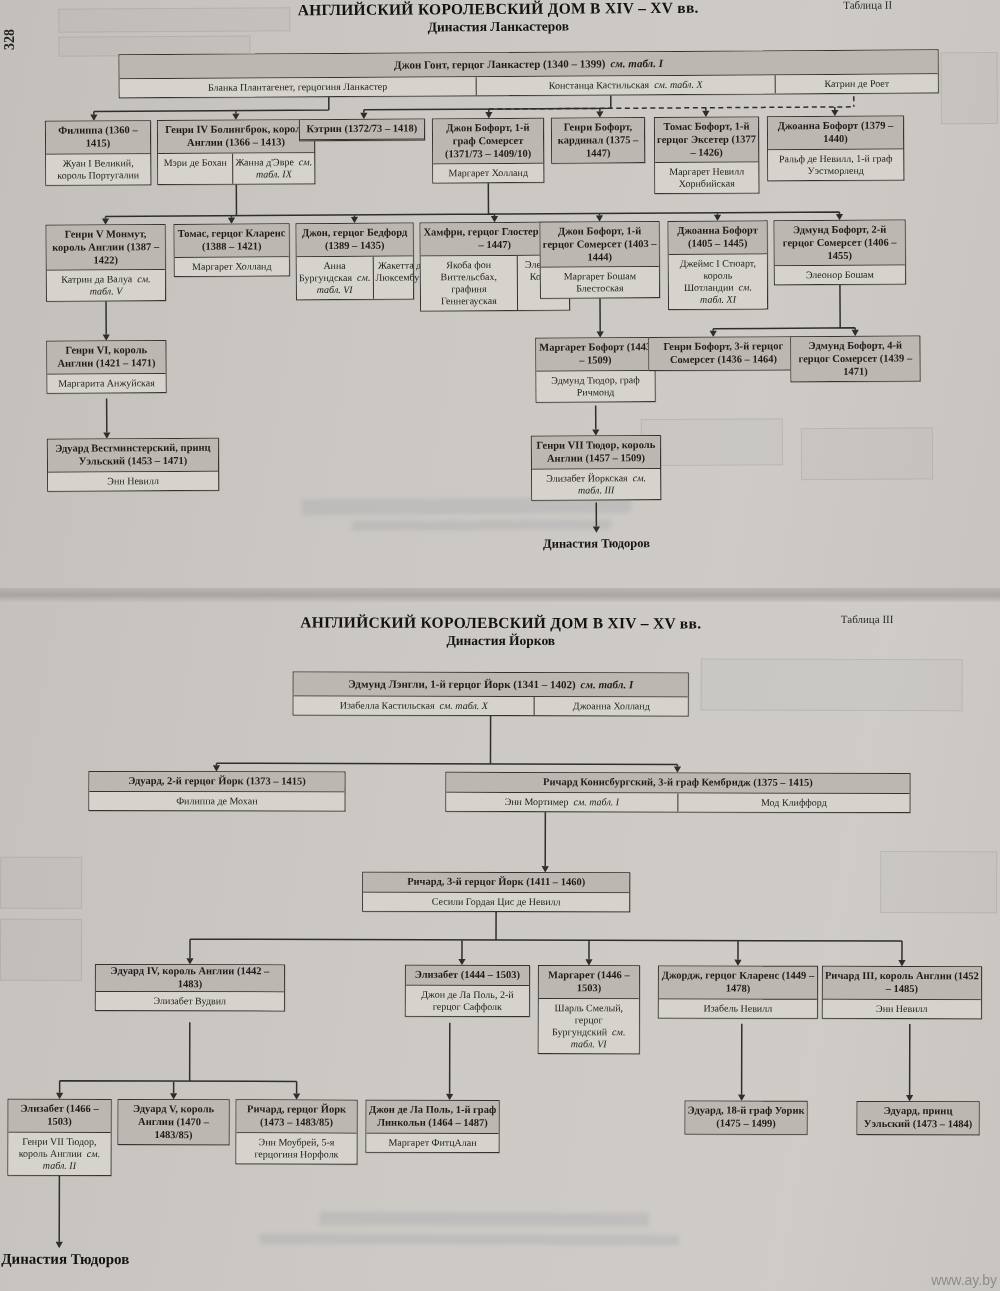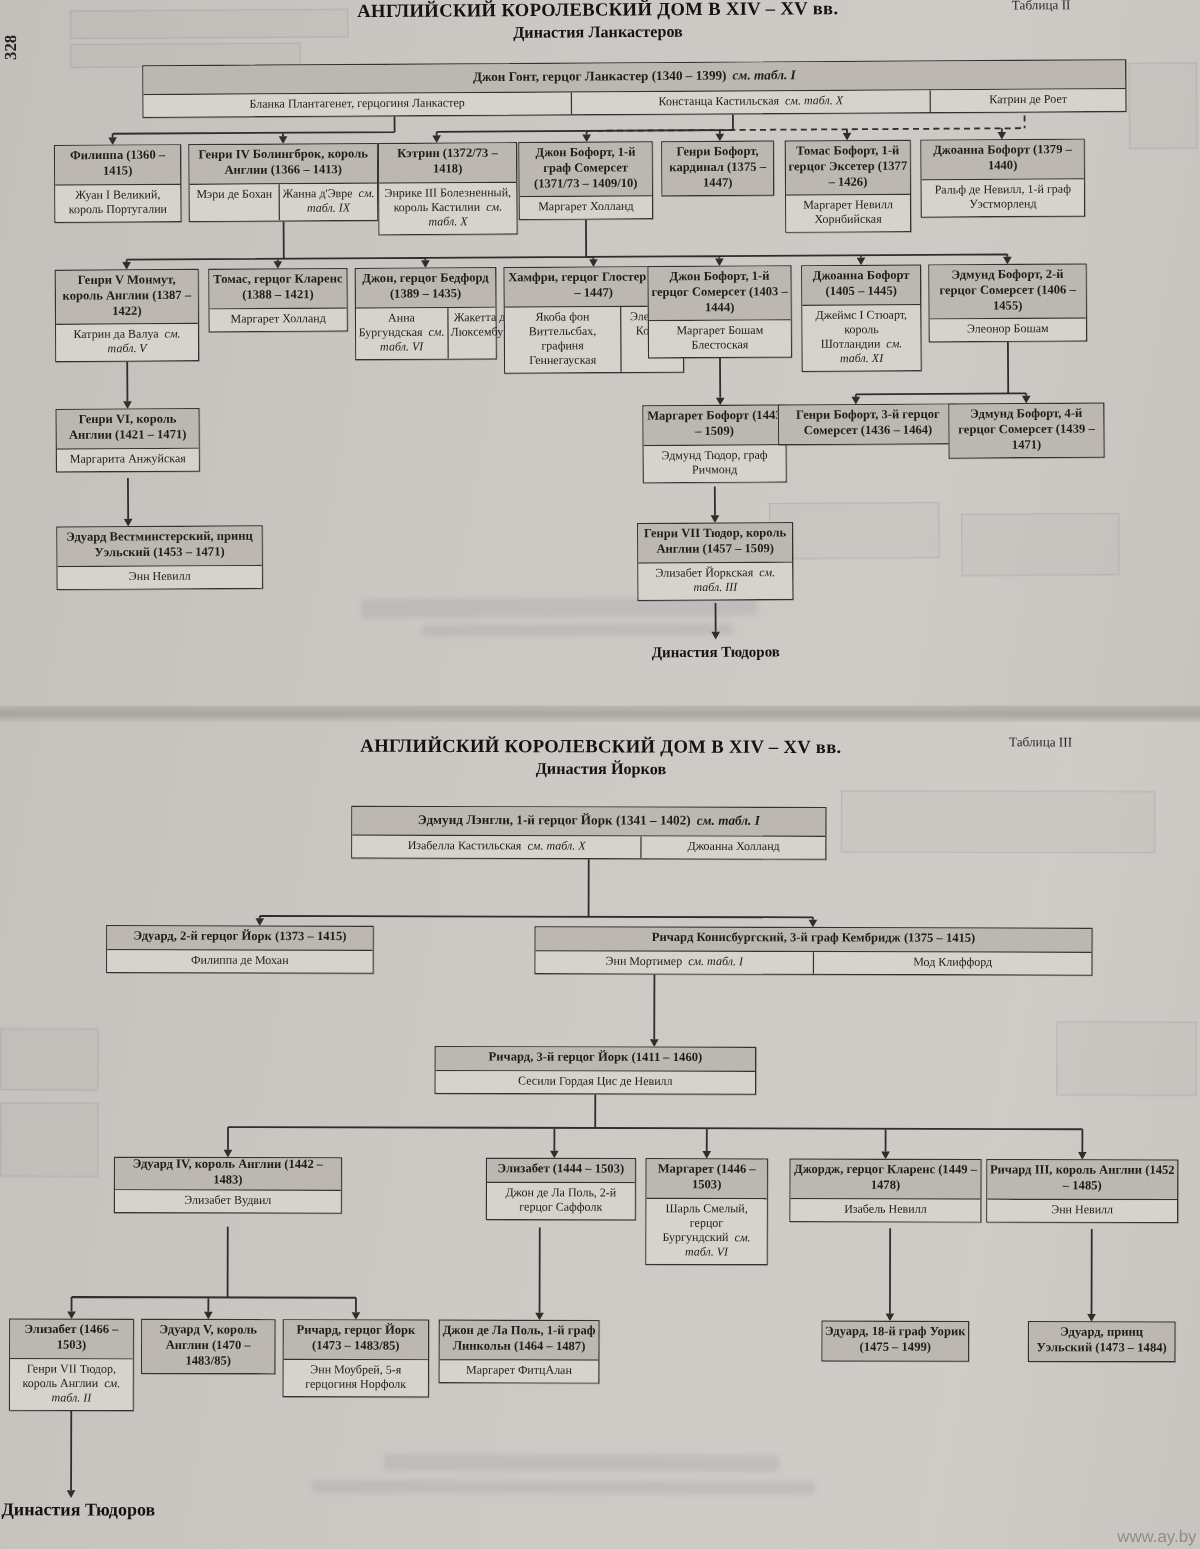--- a/index.html
+++ b/index.html
@@ -101,25 +101,22 @@
             <div class="sp"><span>Жуан I Великий, король Португалии</span></div>
           </div>
       </div>
       <div class="pbox hasSp" style="left:158px;top:118px;width:158px">
         <div class="nm">Генри IV Болингброк, король Англии (1366 – 1413)</div>
         <div class="sps">
           <div class="sp" style="flex:0 0 45%"><span>Мэри де Бохан</span></div>
           <div class="sp"><span>Жанна д'Эвре</span><i class="see">см. табл. IX</i></div>
         </div>
       </div>
-      <div class="pbox hasSp" style="left:316px;top:118px;width:116px">
+      <div class="pbox hasSp" style="left:300px;top:118px;width:126px">
         <div class="nm">Кэтрин (1372/73 – 1418)</div>
-        <div class="sps">
-            <div class="sp"><span>Энрике III Болезненный, король Кастилии</span><i class="see">см. табл. X</i></div>
-          </div>
       </div>
       <div class="pbox hasSp" style="left:433px;top:118px;width:112px">
         <div class="nm">Джон Бофорт, 1-й граф Сомерсет (1371/73 – 1409/10)</div>
         <div class="sps">
             <div class="sp"><span>Маргарет Холланд</span></div>
           </div>
       </div>
       <div class="pbox" style="left:552px;top:118px;width:94px">
         <div class="nm">Генри Бофорт, кардинал (1375 – 1447)</div>
       </div>
@@ -250,21 +247,21 @@
       </svg>
 
       <div class="pbox hasSp bigroot" style="left:292px;top:72px;width:396px">
         <div class="nm"><span>Эдмунд Лэнгли, 1-й герцог Йорк (1341 – 1402)</span><i class="see">см. табл. I</i></div>
         <div class="sps">
           <div class="sp" style="flex:0 0 60%"><span>Изабелла Кастильская</span><i class="see">см. табл. X</i></div>
           <div class="sp"><span>Джоанна Холланд</span></div>
         </div>
       </div>
 
-      <div class="pbox hasSp" style="left:88px;top:172px;width:223px">
+      <div class="pbox hasSp" style="left:88px;top:172px;width:257px">
         <div class="nm">Эдуард, 2-й герцог Йорк (1373 – 1415)</div>
         <div class="sps">
             <div class="sp"><span>Филиппа де Мохан</span></div>
           </div>
       </div>
       <div class="pbox hasSp" style="left:445px;top:172px;width:465px">
         <div class="nm">Ричард Конисбургский, 3-й граф Кембридж (1375 – 1415)</div>
         <div class="sps">
           <div class="sp"><span>Энн Мортимер</span><i class="see">см. табл. I</i></div>
           <div class="sp"><span>Мод Клиффорд</span></div>

